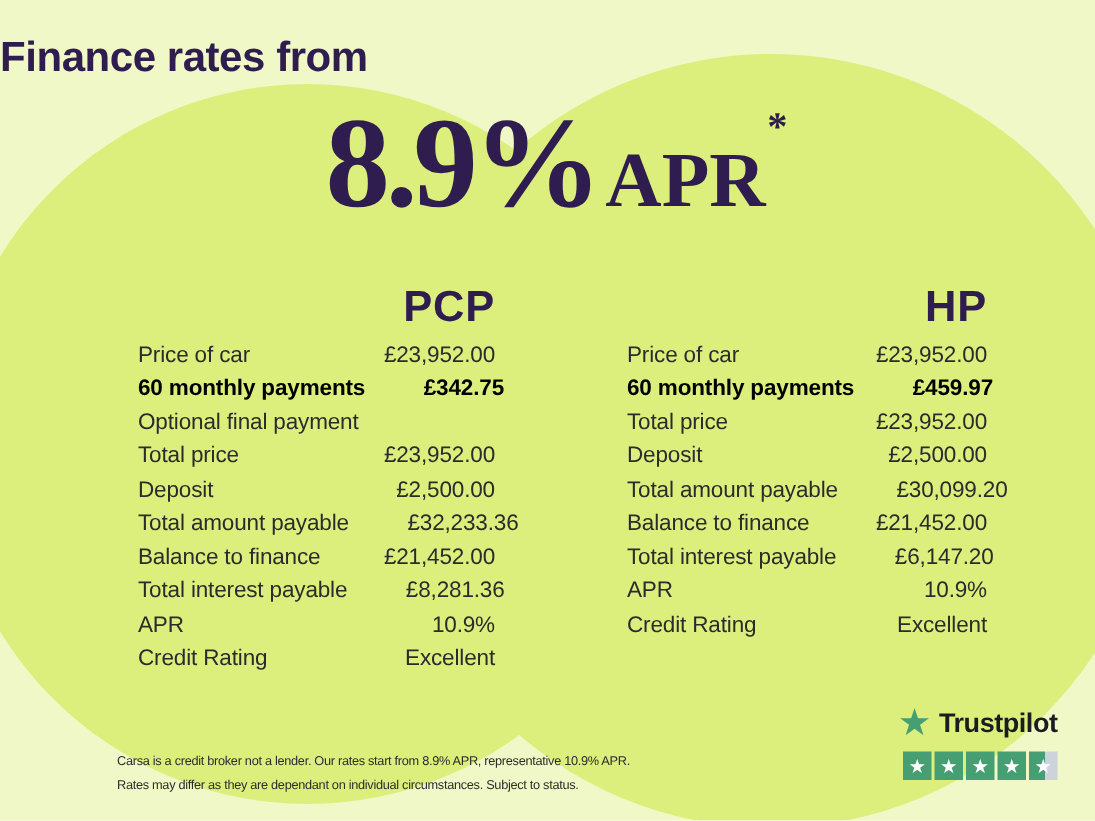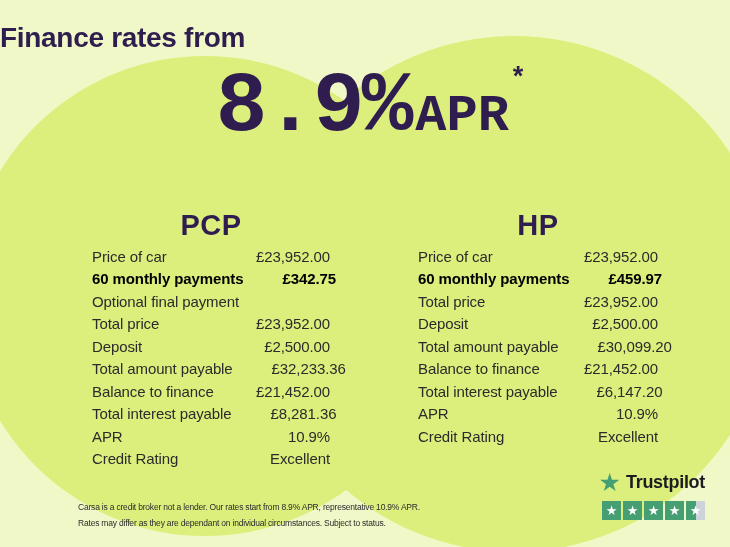--- a/index.html
+++ b/index.html
@@ -13,35 +13,35 @@
   .circle-left  { left:-35px; top:56px;  width:480px; height:480px; }
   .circle-right { left:256px; top:36px;  width:516px; height:516px; }
 
   
   .title {
     position:absolute; top:22px; left:0; right:0; text-align:left;
     font-size:28px; font-weight:bold; color:#2e1d4e; letter-spacing:-0.3px;
   }
   .rate-line {
     position:absolute; top:58px; left:0; right:0; text-align:center;
-    color:#2e1d4e; font-family:Liberation Mono, monospace; font-weight:bold;
+    color:#2e1d4e; font-family:Liberation Serif, serif; font-weight:bold;
     white-space:nowrap;
     padding-left:12px;
   }
   .rate-big  { font-size:86px; letter-spacing:-3px; }
   .rate-apr  { font-size:52px; margin-left:5px; letter-spacing:0px; }
   .rate-star { font-size:27px; vertical-align:44px; margin-left:1px; }
 
   
   .fin-table { position:absolute; top:188px; }
   .fin-table.pcp { left:92px;  width:238px; }
   .fin-table.hp  { left:418px; width:240px; }
   .col-header {
-    text-align:center; font-size:29px; font-weight:bold; color:#2e1d4e;
-    height:34px; line-height:34px; margin-bottom:3px; letter-spacing:0.5px;margin-top:20px;
+    text-align:right; font-size:29px; font-weight:bold; color:#2e1d4e;
+    height:34px; line-height:34px; margin-bottom:3px; letter-spacing:0.5px;
   }
   .rows { }
   .row {
     display:flex; justify-content:space-between; align-items:center;
     height:22.5px; font-size:15px; color:#2b2b2b; letter-spacing:-0.1px;
     white-space:nowrap;
     gap:39px;
   }
   .row .lbl { text-align:left; }
   .row .val { text-align:center; }

